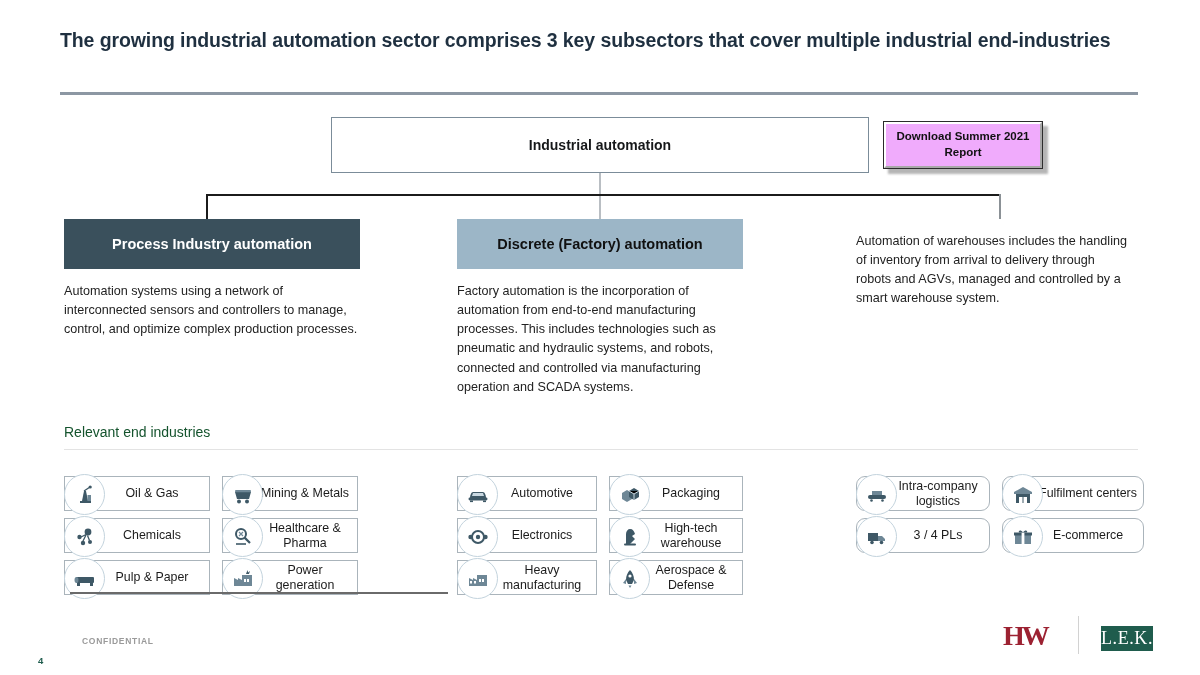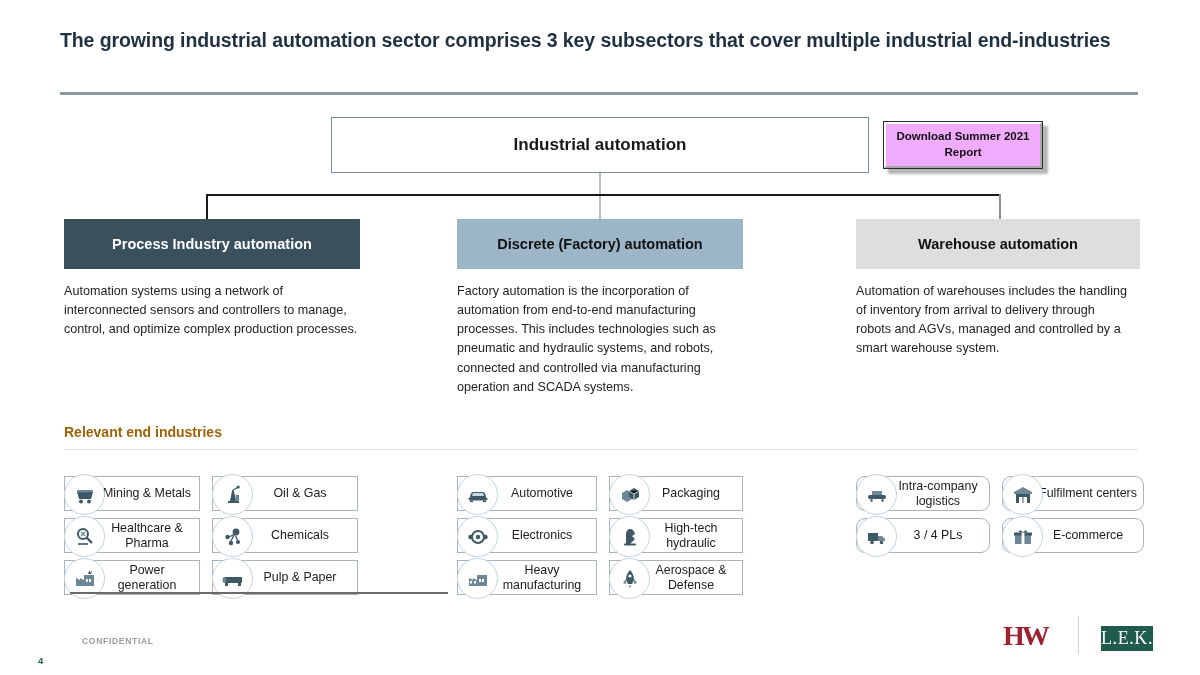--- a/index.html
+++ b/index.html
@@ -20,21 +20,21 @@
   .title-rule {
     position: absolute; left: 60px; top: 92px; width: 1078px; height: 3px;
     background: #8c97a3;
   }
 
   
   .top-box {
     position: absolute; left: 331px; top: 117px; width: 538px; height: 56px;
     border: 1px solid #7b8c99; background: #ffffff;
     display: flex; align-items: center; justify-content: center;
-    font-size: 17px; font-weight: bold; color: #16181a;
+    font-size: 14px; font-weight: bold; color: #16181a;
   }
   .dl-wrap { position:absolute; left: 884px; top: 122px; width: 160px; height: 48px; }
   .dl-shadow {
     position:absolute; left:4px; top:4px; width:160px; height:48px;
     background: rgba(90,90,90,0.45); filter: blur(1px);
   }
   .dl-btn {
     position:absolute; left:0; top:0; width:158px; height:46px;
     background: #f0abfc;
     border-top: 2px solid #ffffff; border-left: 2px solid #ffffff;
@@ -65,21 +65,21 @@
   .col3 .col-head { background:#dedede; color:#111111; justify-content:center; }
 
   .col-body {
     margin-top: 13px; font-size: 12.6px; line-height: 1.52; color: #222;
   }
   .col3 .col-body { width: 272px; }
 
   
   .sec-title {
     position:absolute; left:64px; top:424px;
-    font-size: 14px; font-weight: bold; color:#a16207;
+    font-size: 14px; font-weight: normal; color:#14532d;
   }
   .sec-rule { position:absolute; left:64px; top:449px; width:1074px; height:1px; background:#e3e3e3; }
 
   
   .chips { position:absolute; top:476px; display:flex; gap:12px; }
   .chipcol { display:flex; flex-direction:column; gap:7px; }
   .chip {
     position: relative; height: 35px; display:flex; align-items:center;
     border: 1px solid #aab4bb; background:#ffffff;
   }
@@ -156,65 +156,27 @@
   </div>
 
   <div class="col col2">
     <div class="col-head" style="background: rgb(156, 182, 199); color: rgb(17, 17, 17);">
       <span>Discrete (Factory) automation</span>
     </div>
     <div class="col-body">Factory automation is the incorporation of automation from end-to-end manufacturing processes. This includes technologies such as pneumatic and hydraulic systems, and robots, connected and controlled via manufacturing operation and SCADA systems.</div>
   </div>
 
   <div class="col col3">
-    <div class="col-head" style="background: rgb(222, 222, 222); color: rgb(17, 17, 17);">
-      <span>Warehouse automation</span>
-    </div>
     <div class="col-body">Automation of warehouses includes the handling of inventory from arrival to delivery through robots and AGVs, managed and controlled by a smart warehouse system.</div>
   </div>
 
   <div class="sec-title">Relevant end industries</div>
   <div class="sec-rule"></div>
 
   <div class="chips g1">
-    <div class="chipcol">
-      <div class="chip c-b">
-        <span class="ic">
-            <svg width="24" height="24" viewBox="0 0 24 24">
-              <path d="M4 9h16l-2 7H6z" fill="#3e5866"></path>
-              <rect x="4" y="7" width="16" height="2.2" rx="1" fill="#6e8796"></rect>
-              <circle cx="8" cy="18.5" r="2" fill="#3e5866"></circle>
-              <circle cx="16" cy="18.5" r="2" fill="#3e5866"></circle>
-            </svg>
-          </span>
-        <span class="lbl">Mining &amp; Metals</span>
-      </div>
-      <div class="chip c-b">
-        <span class="ic">
-            <svg width="24" height="24" viewBox="0 0 24 24">
-              <circle cx="10" cy="9" r="5" fill="none" stroke="#3e5866" stroke-width="2"></circle>
-              <path d="M13.6 12.6L19 18" stroke="#3e5866" stroke-width="2.2"></path>
-              <path d="M5 19h10" stroke="#3e5866" stroke-width="1.6"></path>
-              <path d="M8 7l4 4M12 7l-4 4" stroke="#6e8796" stroke-width="1.2"></path>
-            </svg>
-          </span>
-        <span class="lbl">Healthcare &amp; Pharma</span>
-      </div>
-      <div class="chip c-b">
-        <span class="ic">
-            <svg width="24" height="24" viewBox="0 0 24 24">
-              <path d="M3 19V11l4 2V11l4 2V8h10v11z" fill="#6e8796"></path>
-              <rect x="13" y="12" width="2" height="3" fill="#fff"></rect>
-              <rect x="16" y="12" width="2" height="3" fill="#fff"></rect>
-              <path d="M15 7l1.5-4 .6 2.4L19 4l-1 3z" fill="#3e5866"></path>
-            </svg>
-          </span>
-        <span class="lbl">Power generation</span>
-      </div>
-    </div>
     <div class="chipcol">
       <div class="chip c-a">
         <span class="ic">
             <svg width="24" height="24" viewBox="0 0 24 24">
               <path d="M7 20h11v-2H7z" fill="#3e5866"></path>
               <path d="M9 18l2-10h2l2 10z" fill="#3e5866"></path>
               <path d="M11 8l6-4" stroke="#3e5866" stroke-width="1.4" fill="none"></path>
               <circle cx="17.2" cy="4" r="1.6" fill="#3e5866"></circle>
               <rect x="14.5" y="12" width="3.5" height="6" fill="#6e8796"></rect>
             </svg>
@@ -238,20 +200,55 @@
             <svg width="24" height="24" viewBox="0 0 24 24">
               <rect x="3" y="10" width="18" height="6" rx="1" fill="#3e5866"></rect>
               <ellipse cx="3.5" cy="13" rx="2" ry="3" fill="#6e8796"></ellipse>
               <rect x="4" y="16" width="3" height="3" fill="#3e5866"></rect>
               <rect x="17" y="16" width="3" height="3" fill="#3e5866"></rect>
             </svg>
           </span>
         <span class="lbl">Pulp &amp; Paper</span>
       </div>
     </div>
+    <div class="chipcol">
+      <div class="chip c-b">
+        <span class="ic">
+            <svg width="24" height="24" viewBox="0 0 24 24">
+              <path d="M4 9h16l-2 7H6z" fill="#3e5866"></path>
+              <rect x="4" y="7" width="16" height="2.2" rx="1" fill="#6e8796"></rect>
+              <circle cx="8" cy="18.5" r="2" fill="#3e5866"></circle>
+              <circle cx="16" cy="18.5" r="2" fill="#3e5866"></circle>
+            </svg>
+          </span>
+        <span class="lbl">Mining &amp; Metals</span>
+      </div>
+      <div class="chip c-b">
+        <span class="ic">
+            <svg width="24" height="24" viewBox="0 0 24 24">
+              <circle cx="10" cy="9" r="5" fill="none" stroke="#3e5866" stroke-width="2"></circle>
+              <path d="M13.6 12.6L19 18" stroke="#3e5866" stroke-width="2.2"></path>
+              <path d="M5 19h10" stroke="#3e5866" stroke-width="1.6"></path>
+              <path d="M8 7l4 4M12 7l-4 4" stroke="#6e8796" stroke-width="1.2"></path>
+            </svg>
+          </span>
+        <span class="lbl">Healthcare &amp; Pharma</span>
+      </div>
+      <div class="chip c-b">
+        <span class="ic">
+            <svg width="24" height="24" viewBox="0 0 24 24">
+              <path d="M3 19V11l4 2V11l4 2V8h10v11z" fill="#6e8796"></path>
+              <rect x="13" y="12" width="2" height="3" fill="#fff"></rect>
+              <rect x="16" y="12" width="2" height="3" fill="#fff"></rect>
+              <path d="M15 7l1.5-4 .6 2.4L19 4l-1 3z" fill="#3e5866"></path>
+            </svg>
+          </span>
+        <span class="lbl">Power generation</span>
+      </div>
+    </div>
   </div>
 
   <div class="chips g2">
     <div class="chipcol">
       <div class="chip c-a">
         <span class="ic">
             <svg width="24" height="24" viewBox="0 0 24 24">
               <path d="M4 15c0-3 1.5-6 3-6h10c1.5 0 3 3 3 6z" fill="#3e5866"></path>
               <rect x="2.5" y="14.5" width="19" height="3" rx="1.4" fill="#3e5866"></rect>
               <rect x="4" y="17.5" width="3" height="1.6" fill="#3e5866"></rect>
@@ -296,21 +293,21 @@
           </span>
         <span class="lbl">Packaging</span>
       </div>
       <div class="chip c-b">
         <span class="ic">
             <svg width="24" height="24" viewBox="0 0 24 24">
               <path d="M8 19V9c0-3 2-5 4-5 3 0 4 2 5 5l-3 2 3 3-5 5z" fill="#3e5866"></path>
               <rect x="6" y="18.5" width="12" height="2" rx="1" fill="#3e5866"></rect>
             </svg>
           </span>
-        <span class="lbl">High-tech hydraulic</span>
+        <span class="lbl">High-tech warehouse</span>
       </div>
       <div class="chip c-b">
         <span class="ic">
             <svg width="24" height="24" viewBox="0 0 24 24">
               <path d="M12 3c2.5 2.5 4 6 4 10l-2 4h-4l-2-4c0-4 1.5-7.5 4-10z" fill="#3e5866"></path>
               <path d="M8 12L5 16l3 1zM16 12l3 4-3 1z" fill="#6e8796"></path>
               <circle cx="12" cy="9" r="1.6" fill="#fff"></circle>
               <path d="M10.5 18.5h3L12 21z" fill="#6e8796"></path>
             </svg>
           </span>

